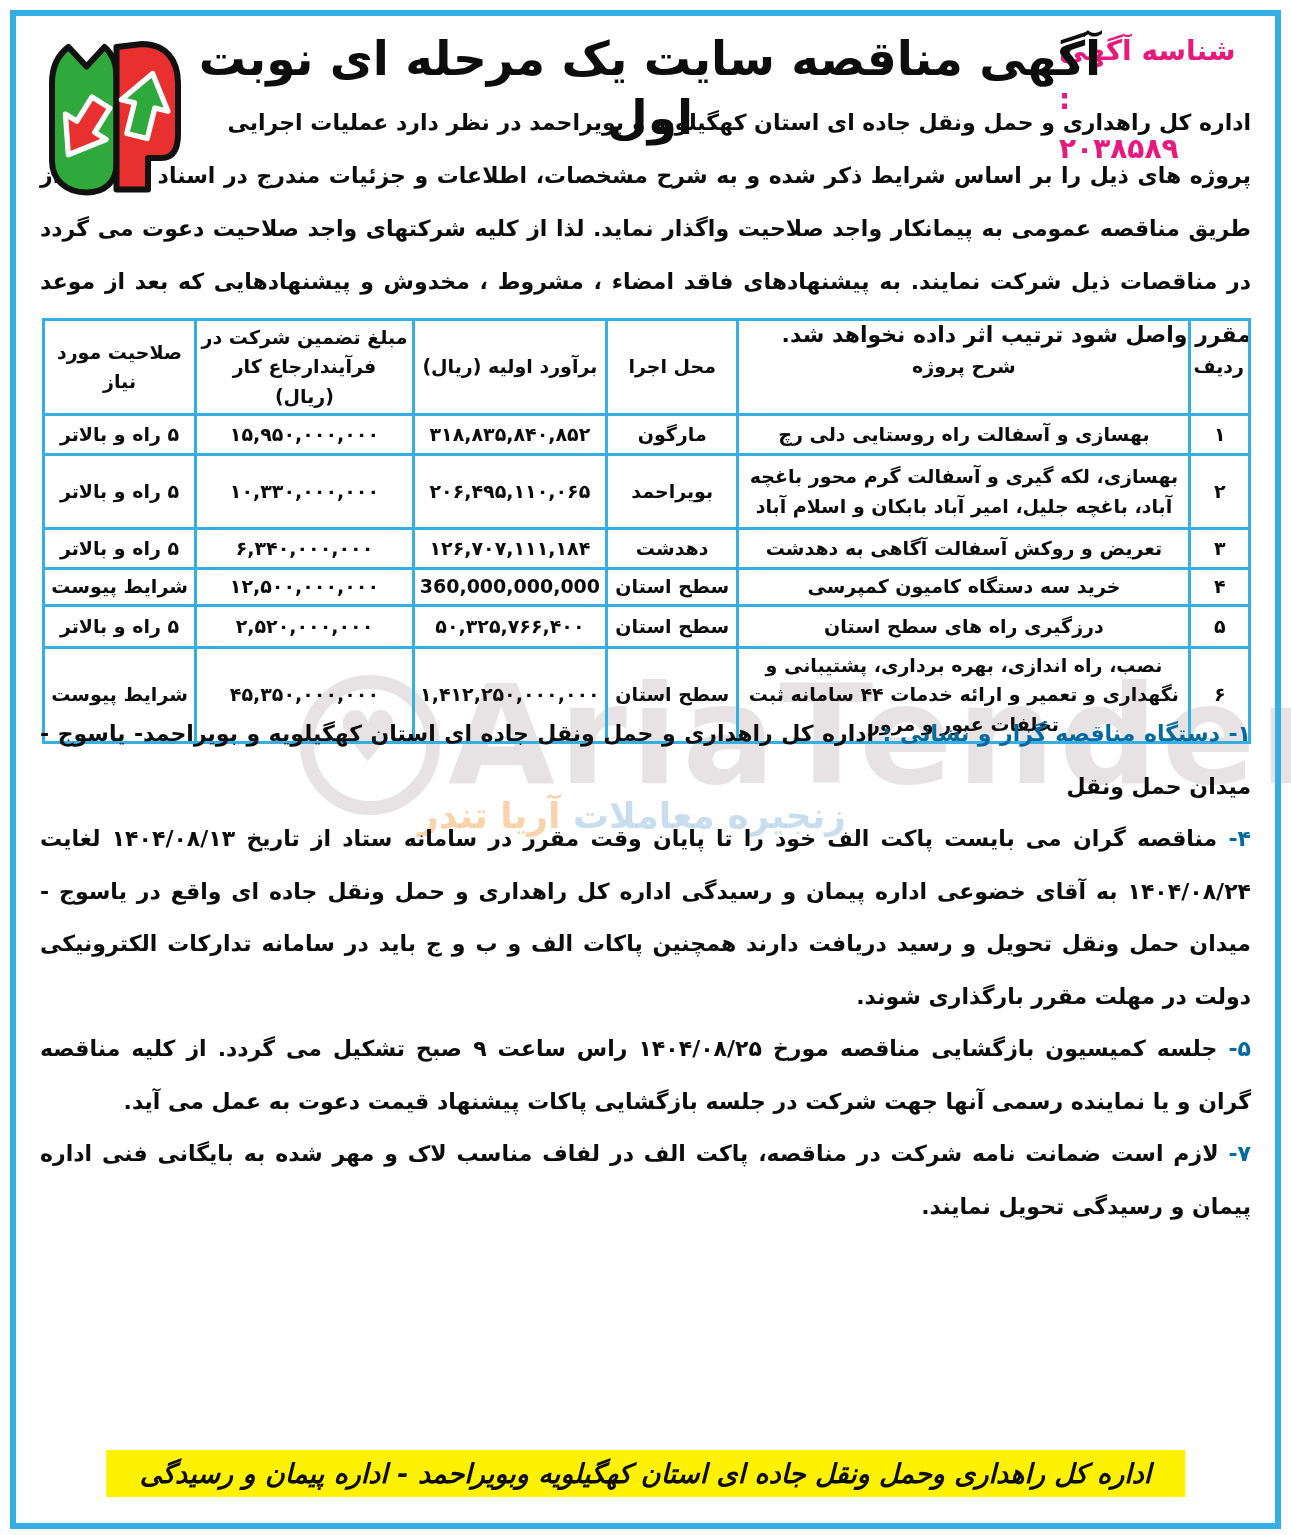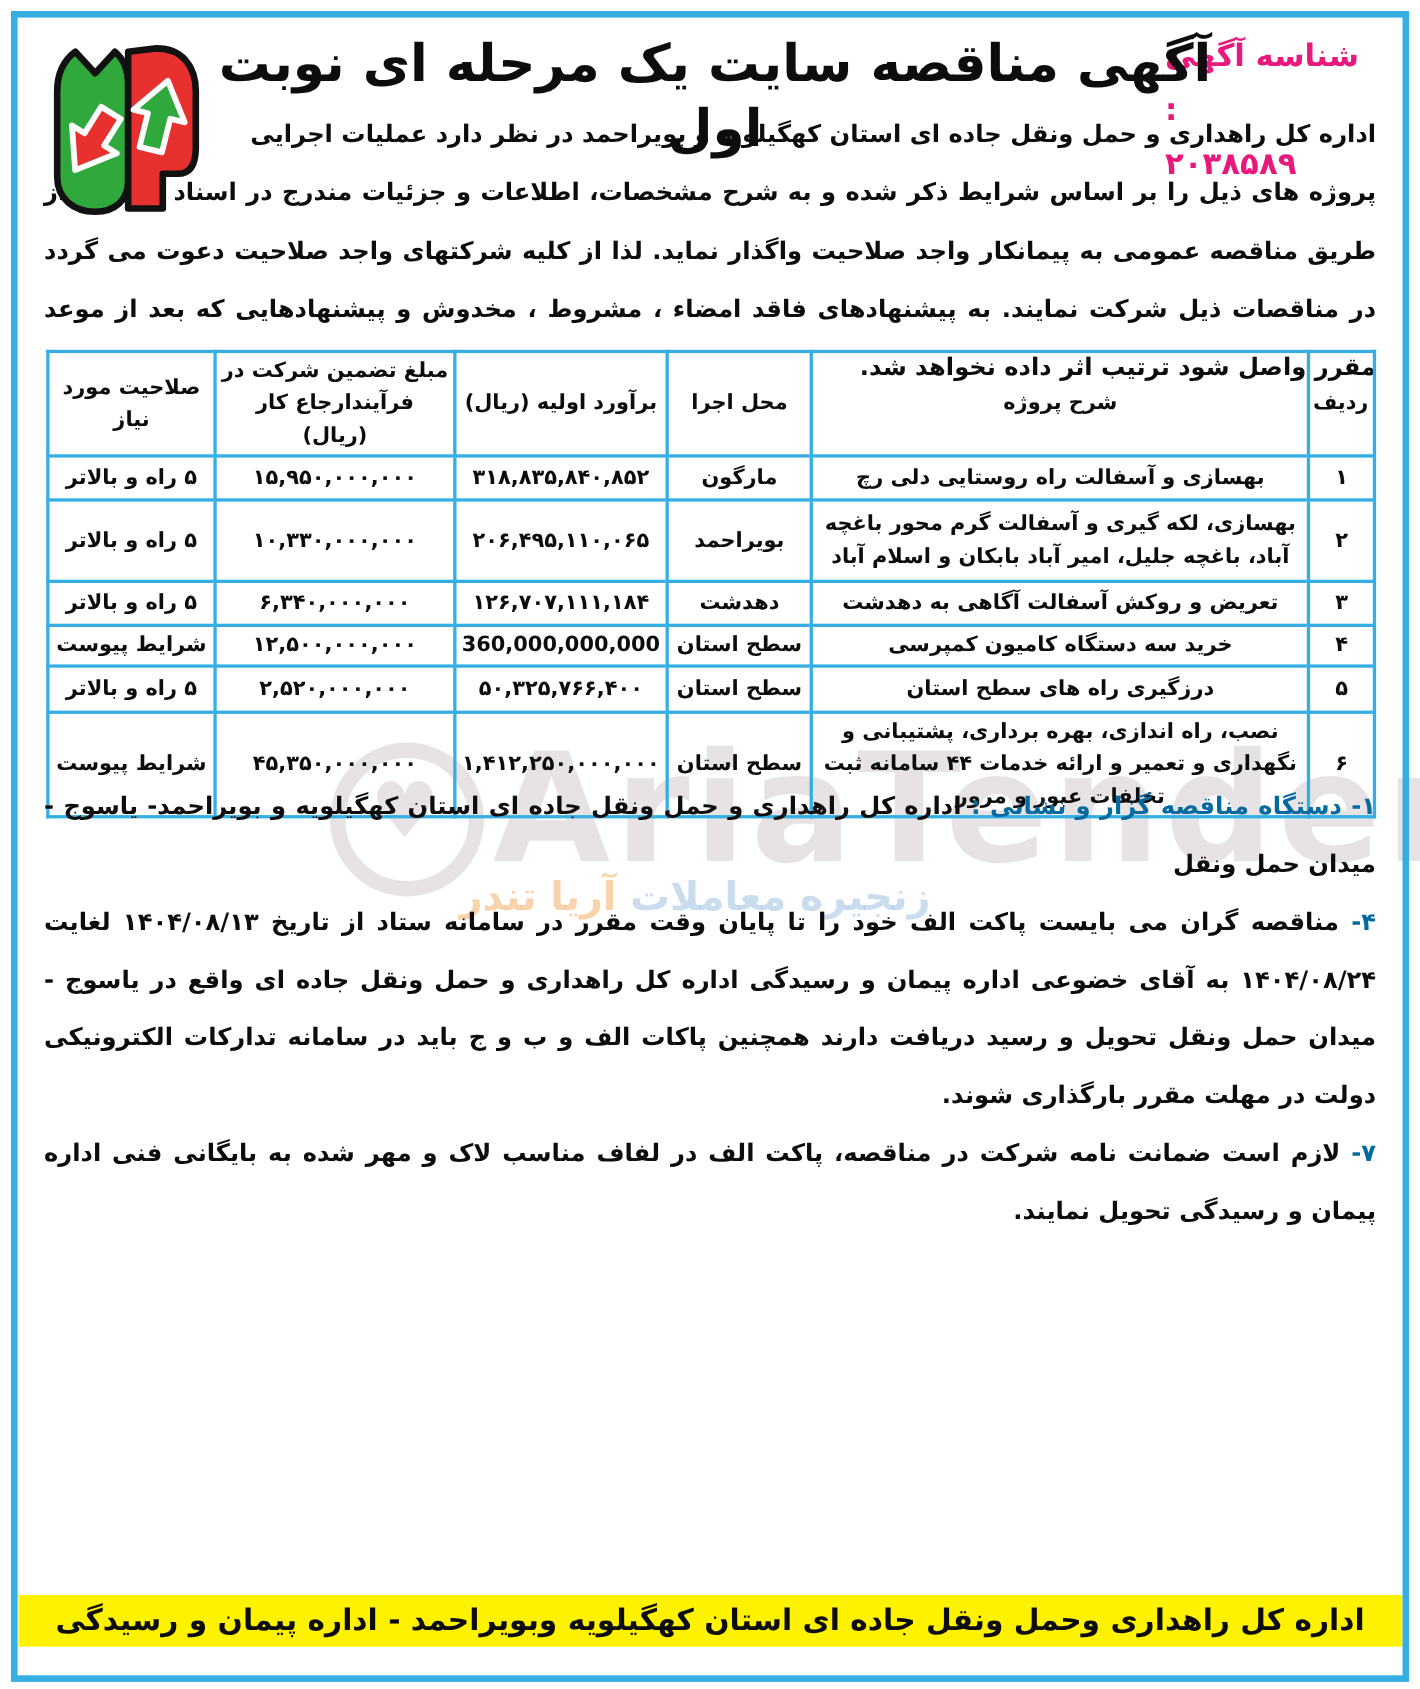--- a/index.html
+++ b/index.html
@@ -66,21 +66,21 @@
     text-align:justify;color:#0d0d0d;}
   .items p:nth-of-type(7){font-size:19.5px;}
   .items p:nth-of-type(8){font-size:21px;padding-right:4px;}
   .items p:nth-of-type(9){font-size:21px;padding-right:4px;}
   .items .lab{color:#0369a1;}
 
   
   .footer{
     position:absolute;top:1450px;left:50%;transform:translateX(-50%);z-index:2;
     background:#fff200;padding:8px 34px;white-space:nowrap;
-    font-size:27px;font-weight:bold;color:#0d0d0d;
+    font-size:27px;font-weight:bold;color:#0d0d0d;font-style:italic;
   }
 </style>
 </head>
 <body>
 
 <div class="wm-brand"><span class="wm-glyph">♥</span><span>AriaTender</span></div>
 <div class="wm-fa"><span>زنجیره معاملات</span> <span class="wm-orange">آریا تندر</span></div>
 
 <div class="frame"></div>
 
@@ -180,16 +180,17 @@
           <td>۴۵,۳۵۰,۰۰۰,۰۰۰</td>
           <td>شرایط پیوست</td>
         </tr>
       </tbody>
   </table>
 </div>
 
 <div class="items" id="items">
     <p><span class="lab">۱- دستگاه مناقصه گزار و نشانی : </span><span>اداره کل راهداری و حمل ونقل جاده ای استان کهگیلویه و بویراحمد- یاسوج - میدان حمل ونقل</span></p>
     <p><span class="lab">۴- </span><span>مناقصه گران می بایست پاکت الف خود را تا پایان وقت مقرر در سامانه ستاد از تاریخ ۱۴۰۴/۰۸/۱۳ لغایت ۱۴۰۴/۰۸/۲۴ به آقای خضوعی اداره پیمان و رسیدگی اداره کل راهداری و حمل ونقل جاده ای واقع در یاسوج - میدان حمل ونقل تحویل و رسید دریافت دارند همچنین پاکات الف و ب و ج باید در سامانه تدارکات الکترونیکی دولت در مهلت مقرر بارگذاری شوند.</span></p>
+    <p><span class="lab">۵- </span><span>جلسه کمیسیون بازگشایی مناقصه مورخ ۱۴۰۴/۰۸/۲۵ راس ساعت ۹ صبح تشکیل می گردد. از کلیه مناقصه گران و یا نماینده رسمی آنها جهت شرکت در جلسه بازگشایی پاکات پیشنهاد قیمت دعوت به عمل می آید.</span></p>
     <p><span class="lab">۷- </span><span>لازم است ضمانت نامه شرکت در مناقصه، پاکت الف در لفاف مناسب لاک و مهر شده به بایگانی فنی اداره پیمان و رسیدگی تحویل نمایند.</span></p>
   </div>
 
 <div class="footer">اداره کل راهداری وحمل ونقل جاده ای استان کهگیلویه وبویراحمد - اداره پیمان و رسیدگی</div>
 
 </body></html>

